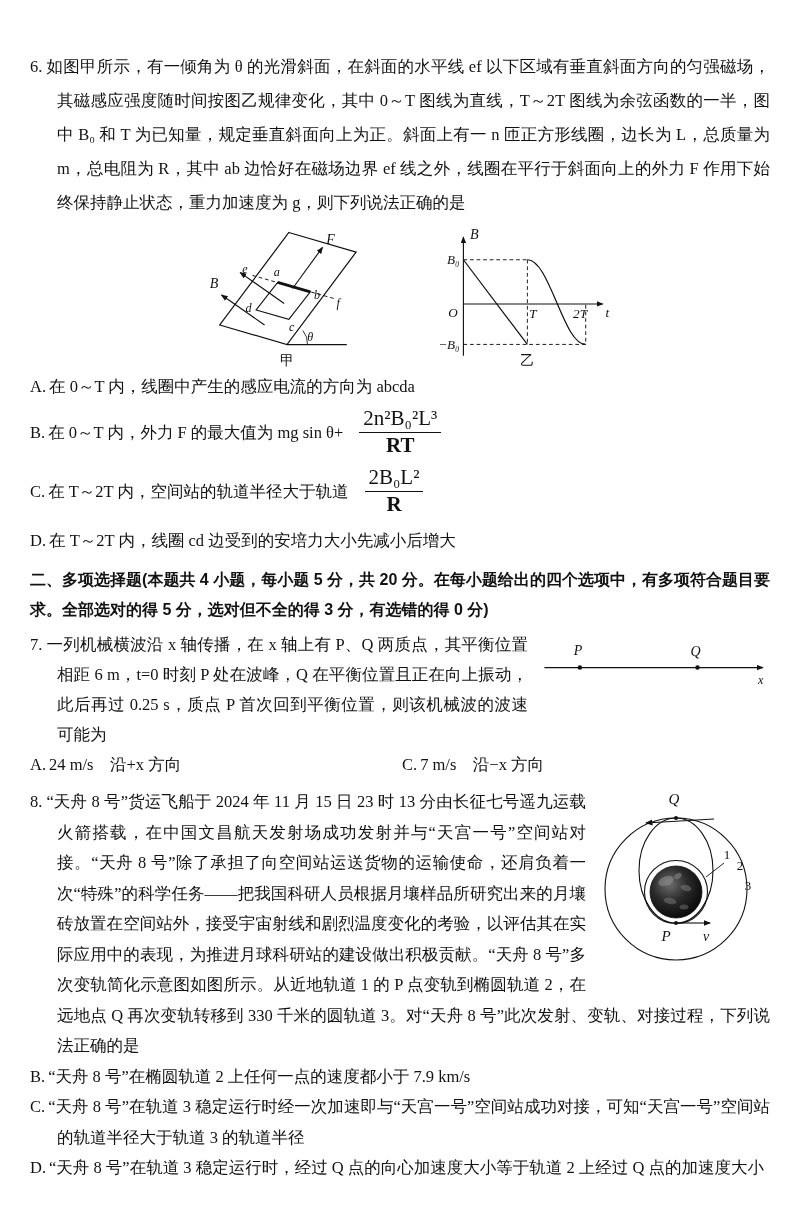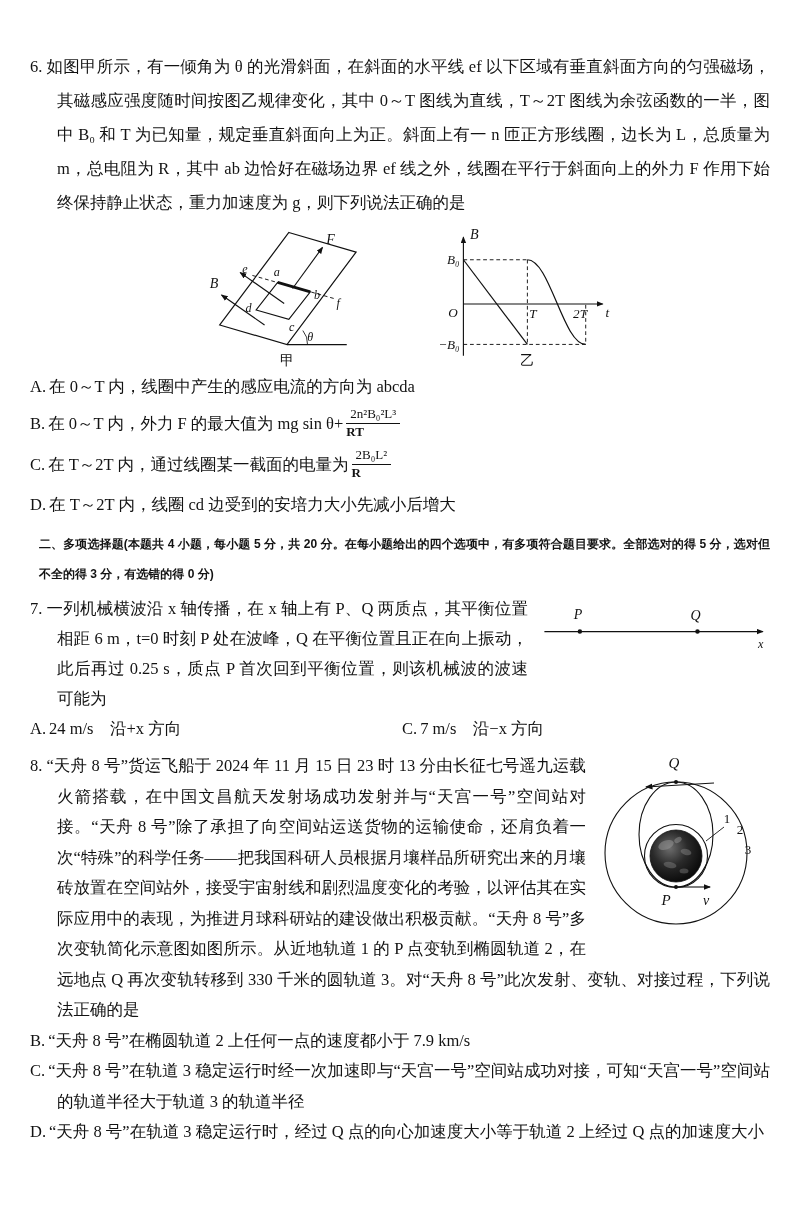--- a/index.html
+++ b/index.html
@@ -15,27 +15,27 @@
   .stem { line-height:34px; padding-left:27px; text-indent:-27px; text-align:justify; }
   .qnum { padding-right:4px; }
 
   .figrow { display:flex; justify-content:center; align-items:flex-end; gap:34px; margin:4px 0 4px; }
 
   .opt { line-height:30px; padding-left:27px; text-indent:-27px; text-align:justify; }
   .q6opts .opt { line-height:31px; }
   .opt.tall { margin:5px 0; }
   .olabel { padding-right:3px; }
 
-  .frac { display:inline-block; vertical-align:middle; text-align:left;
-          line-height:1.12; font-size:13px; margin:0 2px 4px 3px; text-indent:0; }
+  .frac { display:inline-block; vertical-align:middle; text-align:center;
+          line-height:1.12; font-size:21px; margin:0 2px 4px 16px; text-indent:0; }
   .fnum { display:block; border-bottom:1.4px solid #111; padding:0 4px 1px; }
   .fden { display:block; padding-top:1px;font-weight:bold; }
 
   .section-title { margin-top:9px; line-height:30px; text-align:justify;
-    font-weight:bold; font-family:"Liberation Sans","DejaVu Sans",sans-serif; font-size:12px;margin-left:9px; }
+    font-weight:bold; font-family:"Liberation Sans","DejaVu Sans",sans-serif; font-size:16px; }
 
   .q7 { margin-top:5px; }
   .q7fig { float:right; margin:4px 0 2px 12px; }
   .q7 .stem { line-height:30px; }
   .optgrid { display:grid; grid-template-columns:372px auto; }
   .optgrid .opt { line-height:30px; }
 
   .q8 { margin-top:7px; }
   .q8fig { float:right; margin:2px 0 2px 12px; }
   .q8 .stem { line-height:30.5px; }
@@ -104,21 +104,21 @@
         <text class="var" x="119" y="100" font-size="14" text-anchor="middle">T</text>
         <text class="var" x="169" y="100" font-size="14" text-anchor="middle">2T</text>
         <text class="var" x="196" y="99" font-size="14">t</text>
         <text class="cap" x="113" y="150" text-anchor="middle">乙</text>
       </svg>
     </div>
 
     <div class="q6opts">
       <p class="opt"><span class="olabel">A.</span><span>在 0～T 内，线圈中产生的感应电流的方向为 abcda</span></p>
       <p class="opt tall"><span class="olabel">B.</span><span>在 0～T 内，外力 F 的最大值为 mg sin θ+</span><span class="frac"><span class="fnum">2n²B₀²L³</span><span class="fden">RT</span></span></p>
-      <p class="opt tall"><span class="olabel">C.</span><span>在 T～2T 内，通过线圈某一截面的电量为</span><span class="frac"><span class="fnum">2B₀L²</span><span class="fden">R</span></span></p>
+      <p class="opt tall"><span class="olabel">C.</span><span>在 T～2T 内，空间站的轨道半径大于轨道</span><span class="frac"><span class="fnum">2B₀L²</span><span class="fden">R</span></span></p>
       <p class="opt"><span class="olabel">D.</span><span>在 T～2T 内，线圈 cd 边受到的安培力大小先减小后增大</span></p>
     </div>
   </div>
 
   <p class="section-title">二、多项选择题(本题共 4 小题，每小题 5 分，共 20 分。在每小题给出的四个选项中，有多项符合题目要求。全部选对的得 5 分，选对但不全的得 3 分，有选错的得 0 分)</p>
 
   <div class="question q7">
     <svg class="q7fig" width="230" height="56" viewBox="0 0 245 60">
       <defs>
         <marker id="ahw" markerWidth="9" markerHeight="8" refX="6.5" refY="3" orient="auto" markerUnits="userSpaceOnUse">

